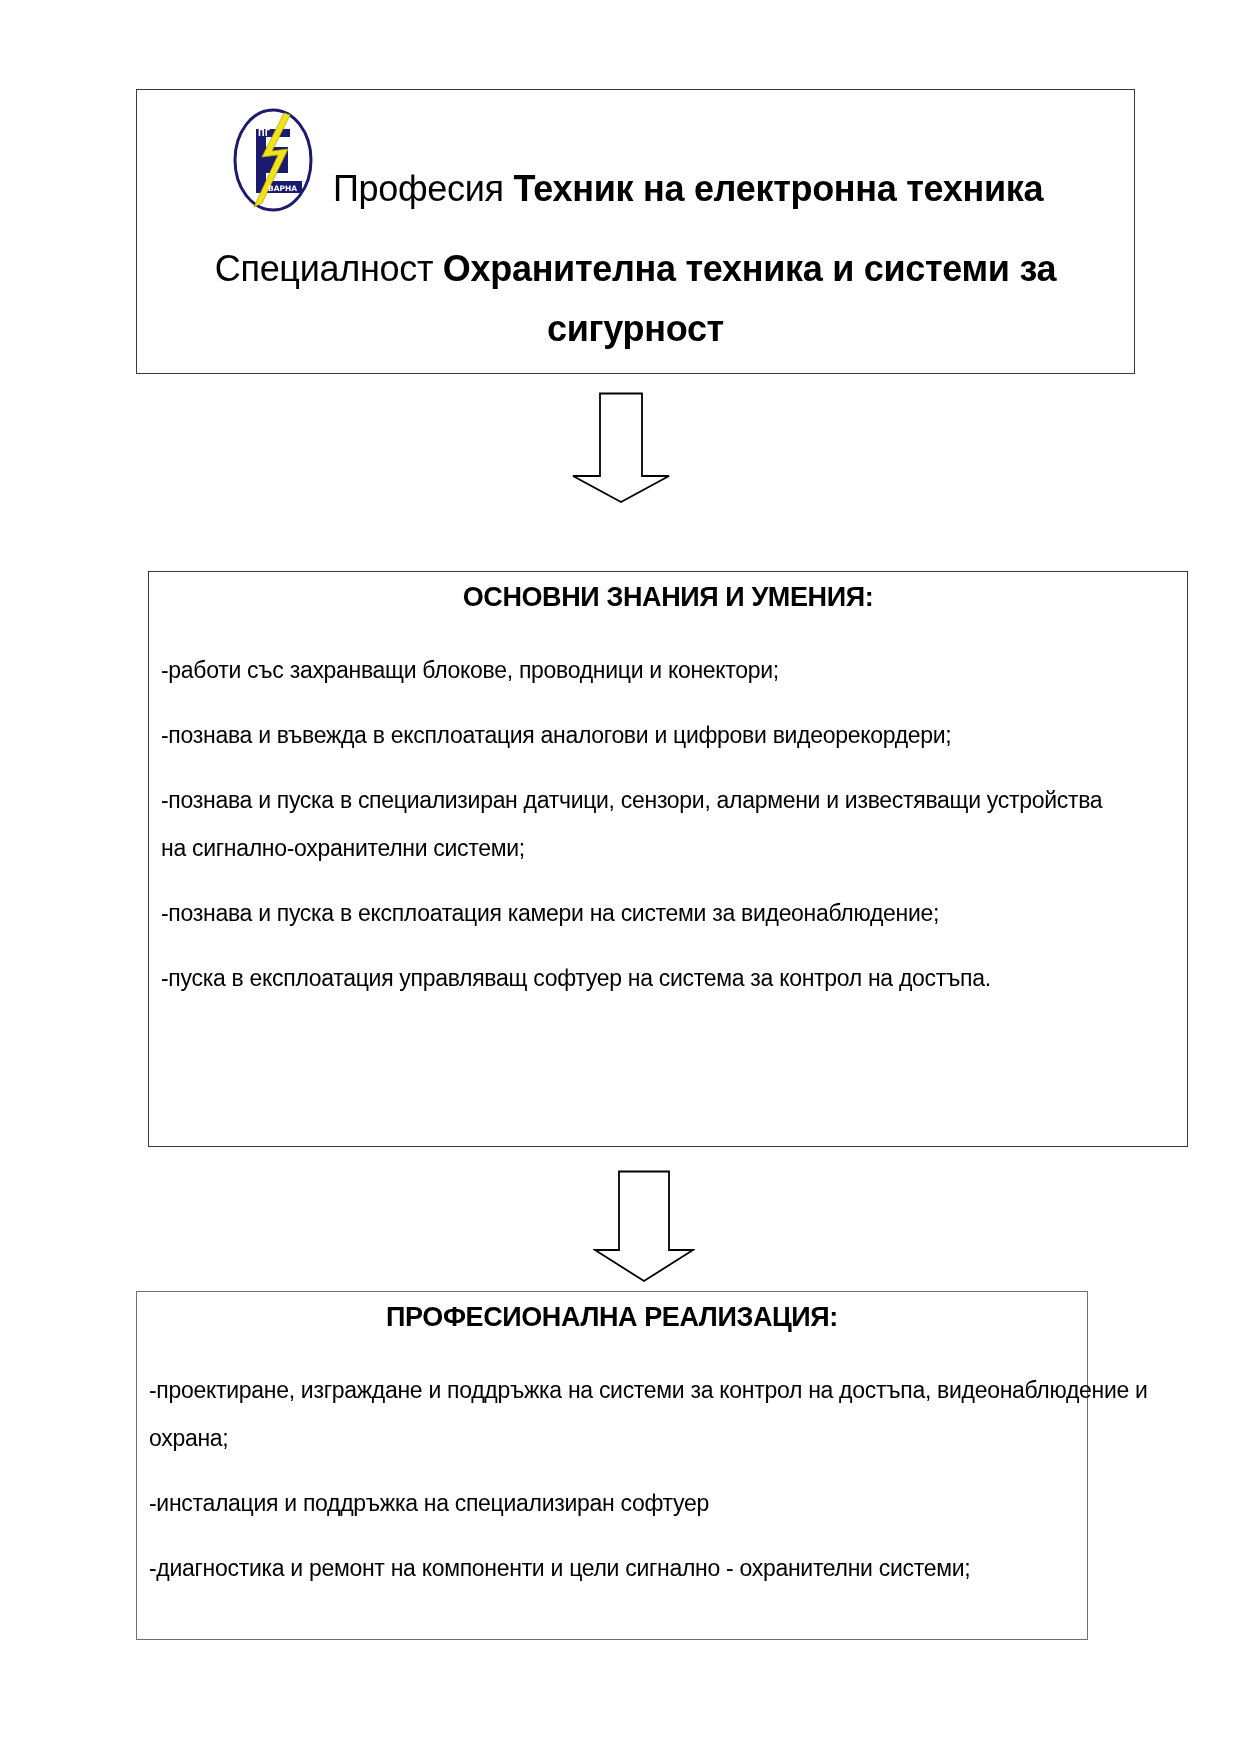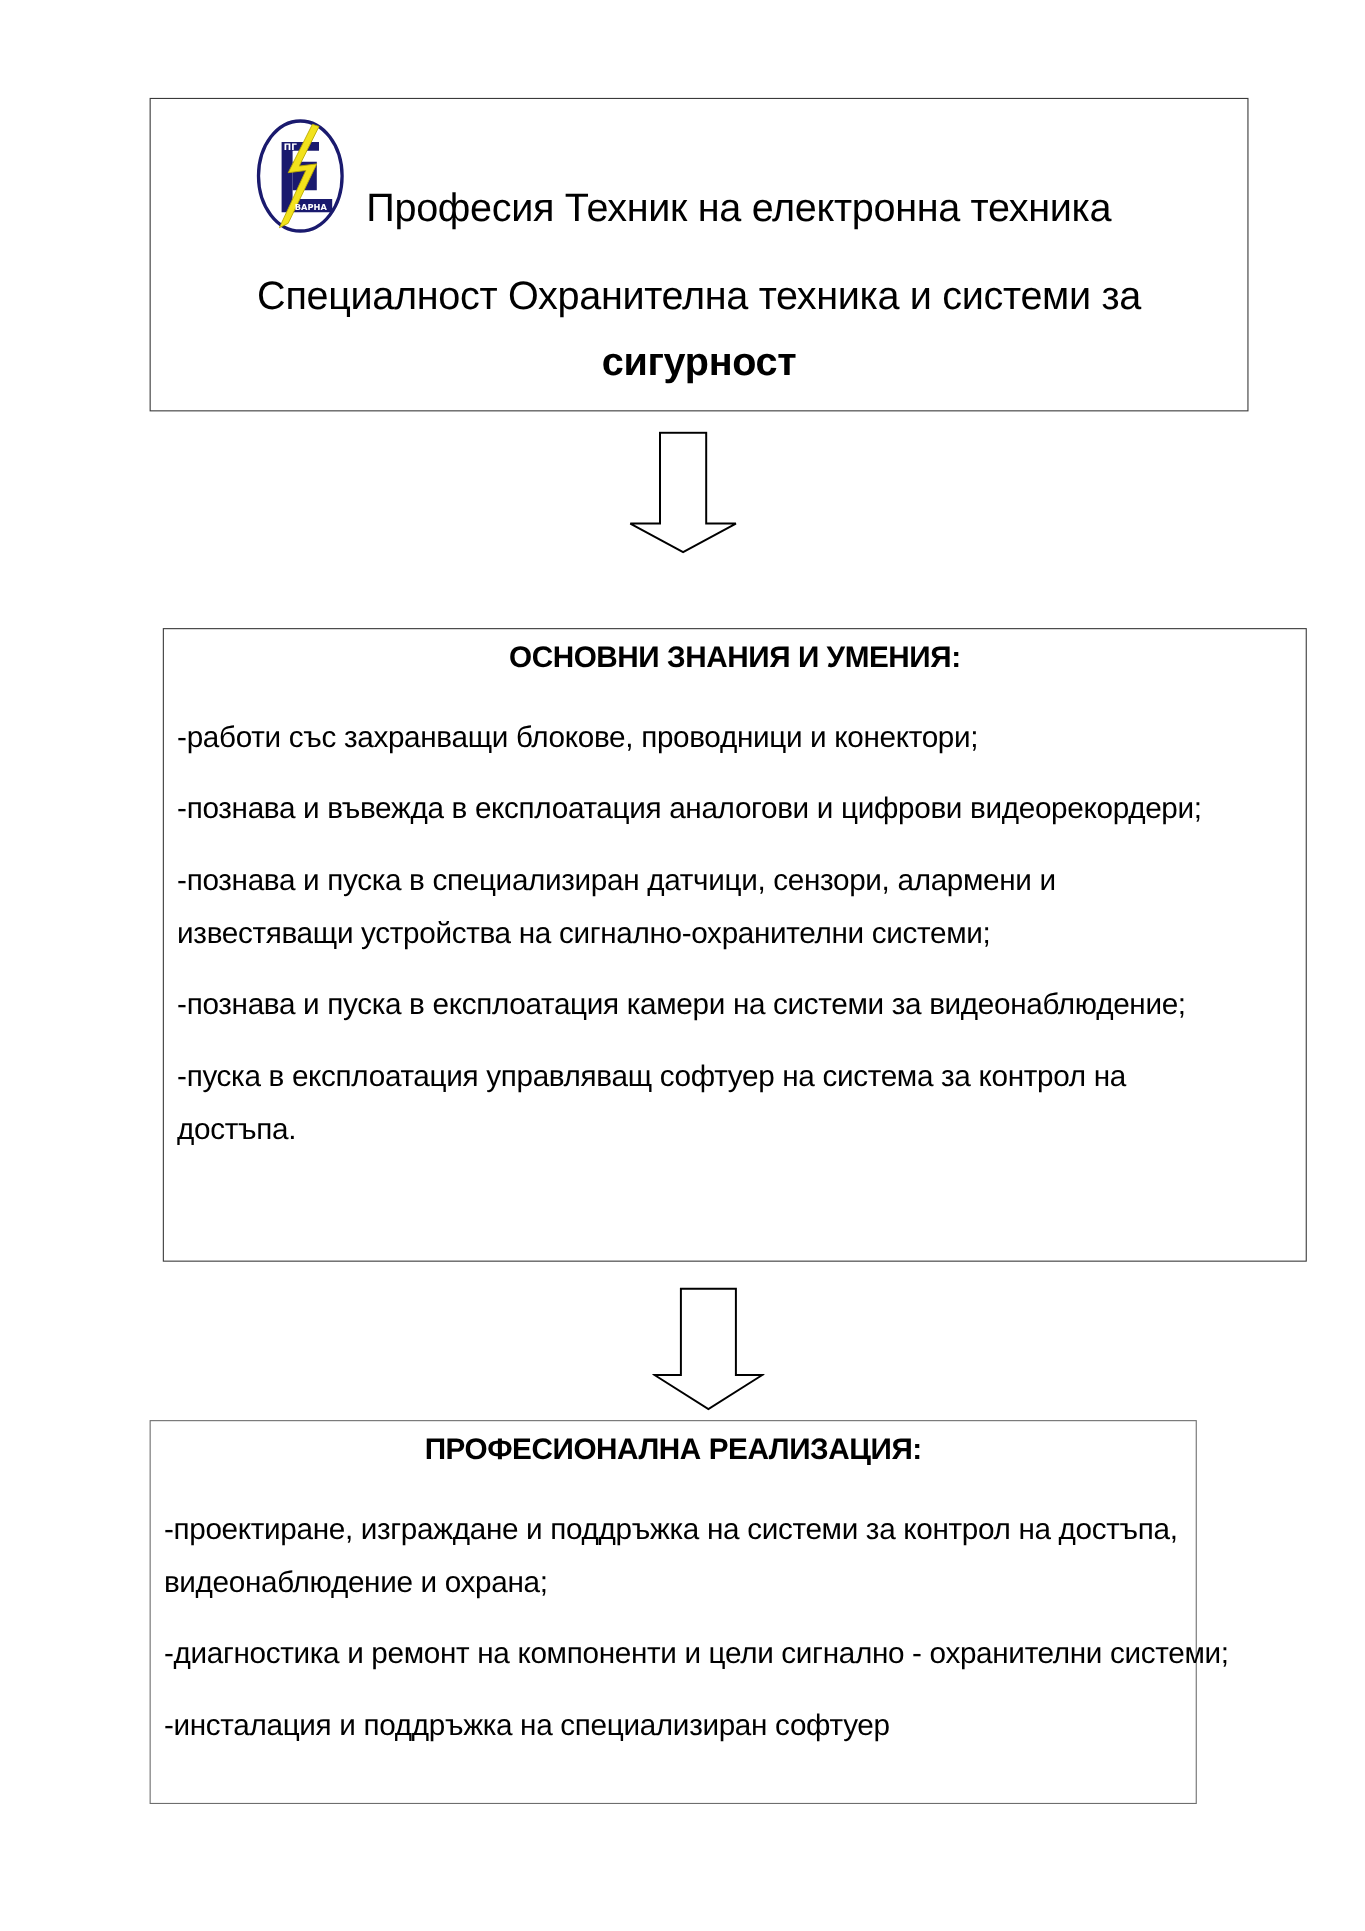--- a/index.html
+++ b/index.html
@@ -12,35 +12,35 @@
       border: 1.5px solid #3a3a3a;
     }
     #box1 { left: 136px; top: 89px; width: 999px; height: 285px; }
     #box2 { left: 136px; top: 571px; width: 1040px; height: 576px; margin-left: 12px; }
     #box3 { left: 136px; top: 1291px; width: 952px; height: 349px; border-color: #6e6e6e; }
 
     .logo { position: absolute; left: 95px; top: 17px; width: 82px; height: 106px; }
     .header-line {
       position: absolute; font-size: 36px; white-space: nowrap; letter-spacing: -0.3px;
     }
-    .header-line b { font-weight: normal; }
+    .header-line b { font-weight: bold; }
     #line-profession { left: 196px; top: 78px; }
     #line-specialty { left: 0; right: 0; top: 158px; text-align: center; }
     #line-specialty2 { left: 0; right: 0; top: 218px; text-align: center; font-weight: bold; }
 
     .section-title {
       position: absolute; left: 0; right: 0; text-align: center;
       font-weight: bold; font-size: 27px; letter-spacing: -0.4px;
     }
     #box2 .section-title { top: 10px; }
     #box3 .section-title { top: 10px; }
 
     .bullets { position: absolute; left: 12px; right: 20px; top: 74px; margin: 0; padding: 0; list-style: none; }
     .bullets li {
-      font-size: 27px; line-height: 48px; margin-bottom: 17px; letter-spacing: -0.3px;
+      font-size: 23px; line-height: 48px; margin-bottom: 17px; letter-spacing: -0.3px;
     }
     #box2 .bullets li { width: 950px; }
     #box3 .bullets li { width: 1000px; }
 
     .arrow { position: absolute; }
     #arrow1 { left: 571px; top: 392px; width: 100px; height: 112px; }
     #arrow2 { left: 593px; top: 1170px; width: 102px; height: 113px; }
   </style>
 </head>
 <body>
@@ -84,16 +84,16 @@
 </div>
 
 <svg class="arrow" id="arrow2" viewBox="0 0 102 113">
   <polygon points="26,1.5 76,1.5 76,80 100,80 51,111 2,80 26,80" fill="#ffffff" stroke="#000" stroke-width="1.8" stroke-linejoin="miter"></polygon>
 </svg>
 
 <div class="box" id="box3">
   <div class="section-title">ПРОФЕСИОНАЛНА РЕАЛИЗАЦИЯ:</div>
   <ul class="bullets">
     <li>-проектиране, изграждане  и поддръжка на системи за контрол на достъпа, видеонаблюдение и охрана;</li>
+    <li>-инсталация и поддръжка на специализиран софтуер</li>
     <li>-диагностика и ремонт на компоненти и цели сигнално - охранителни системи;</li>
-    <li>-инсталация и поддръжка на специализиран софтуер</li>
   </ul>
 </div>
 
 </body></html>

